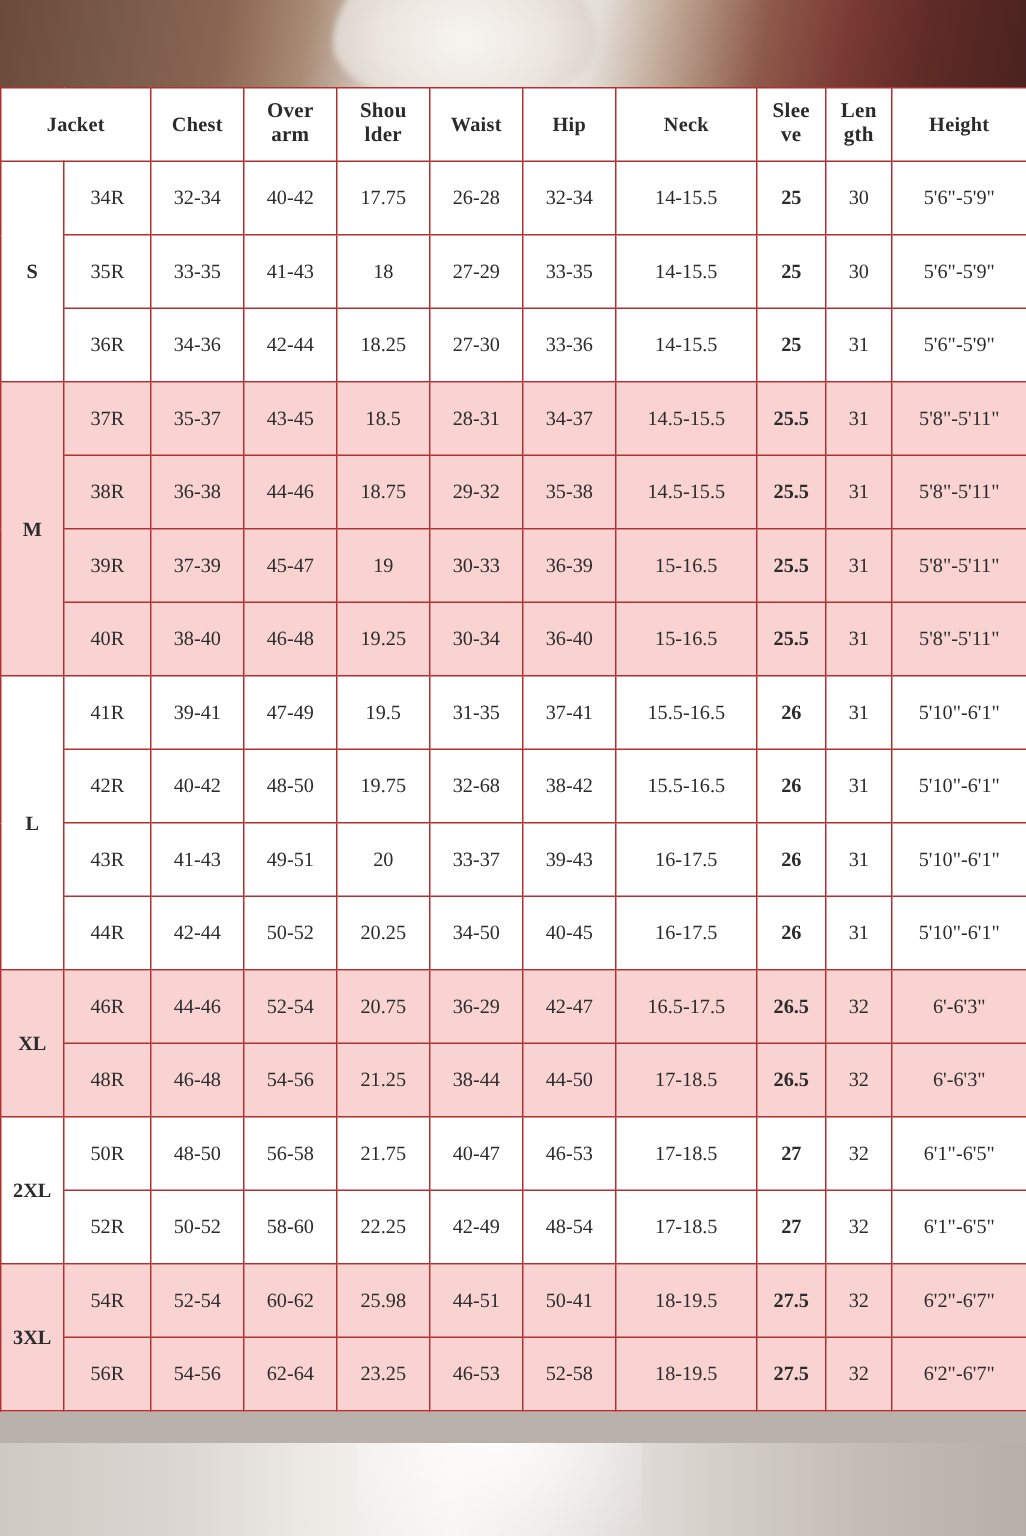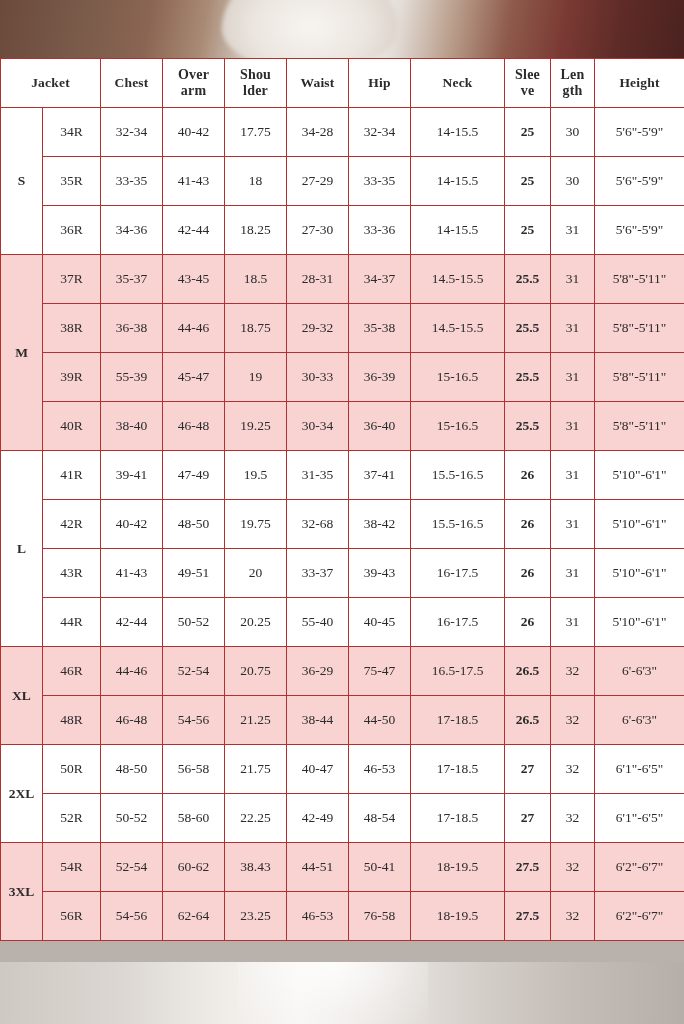--- a/index.html
+++ b/index.html
@@ -163,21 +163,21 @@
         <th>Height</th>
       </tr>
     </thead>
     <tbody id="chart-body">
         <tr>
           <td class="size-cell" rowspan="3">S</td>
           <td>34R</td>
           <td>32-34</td>
           <td>40-42</td>
           <td>17.75</td>
-          <td>34-28</td>
+          <td>26-28</td>
           <td>32-34</td>
           <td class="neck-cell">14-15.5</td>
           <td class="sleeve">25</td>
           <td>30</td>
           <td class="height-cell">5'6"-5'9"</td>
         </tr>
         <tr>
           <td>35R</td>
           <td>33-35</td>
           <td>41-43</td>
@@ -221,21 +221,21 @@
           <td>18.75</td>
           <td>29-32</td>
           <td>35-38</td>
           <td class="neck-cell">14.5-15.5</td>
           <td class="sleeve">25.5</td>
           <td>31</td>
           <td class="height-cell">5'8"-5'11"</td>
         </tr>
         <tr class="pink">
           <td>39R</td>
-          <td>55-39</td>
+          <td>37-39</td>
           <td>45-47</td>
           <td>19</td>
           <td>30-33</td>
           <td>36-39</td>
           <td class="neck-cell">15-16.5</td>
           <td class="sleeve">25.5</td>
           <td>31</td>
           <td class="height-cell">5'8"-5'11"</td>
         </tr>
         <tr class="pink">
@@ -285,35 +285,35 @@
           <td class="neck-cell">16-17.5</td>
           <td class="sleeve">26</td>
           <td>31</td>
           <td class="height-cell">5'10"-6'1"</td>
         </tr>
         <tr>
           <td>44R</td>
           <td>42-44</td>
           <td>50-52</td>
           <td>20.25</td>
-          <td>55-40</td>
+          <td>34-50</td>
           <td>40-45</td>
           <td class="neck-cell">16-17.5</td>
           <td class="sleeve">26</td>
           <td>31</td>
           <td class="height-cell">5'10"-6'1"</td>
         </tr>
         <tr class="pink">
           <td class="size-cell" rowspan="2">XL</td>
           <td>46R</td>
           <td>44-46</td>
           <td>52-54</td>
           <td>20.75</td>
           <td>36-29</td>
-          <td>75-47</td>
+          <td>42-47</td>
           <td class="neck-cell">16.5-17.5</td>
           <td class="sleeve">26.5</td>
           <td>32</td>
           <td class="height-cell">6'-6'3"</td>
         </tr>
         <tr class="pink">
           <td>48R</td>
           <td>46-48</td>
           <td>54-56</td>
           <td>21.25</td>
@@ -347,35 +347,35 @@
           <td class="neck-cell">17-18.5</td>
           <td class="sleeve">27</td>
           <td>32</td>
           <td class="height-cell">6'1"-6'5"</td>
         </tr>
         <tr class="pink">
           <td class="size-cell" rowspan="2">3XL</td>
           <td>54R</td>
           <td>52-54</td>
           <td>60-62</td>
-          <td>38.43</td>
+          <td>25.98</td>
           <td>44-51</td>
           <td>50-41</td>
           <td class="neck-cell">18-19.5</td>
           <td class="sleeve">27.5</td>
           <td>32</td>
           <td class="height-cell">6'2"-6'7"</td>
         </tr>
         <tr class="pink">
           <td>56R</td>
           <td>54-56</td>
           <td>62-64</td>
           <td>23.25</td>
           <td>46-53</td>
-          <td>76-58</td>
+          <td>52-58</td>
           <td class="neck-cell">18-19.5</td>
           <td class="sleeve">27.5</td>
           <td>32</td>
           <td class="height-cell">6'2"-6'7"</td>
         </tr>
       </tbody>
   </table>
 </div>
 
 </body></html>

